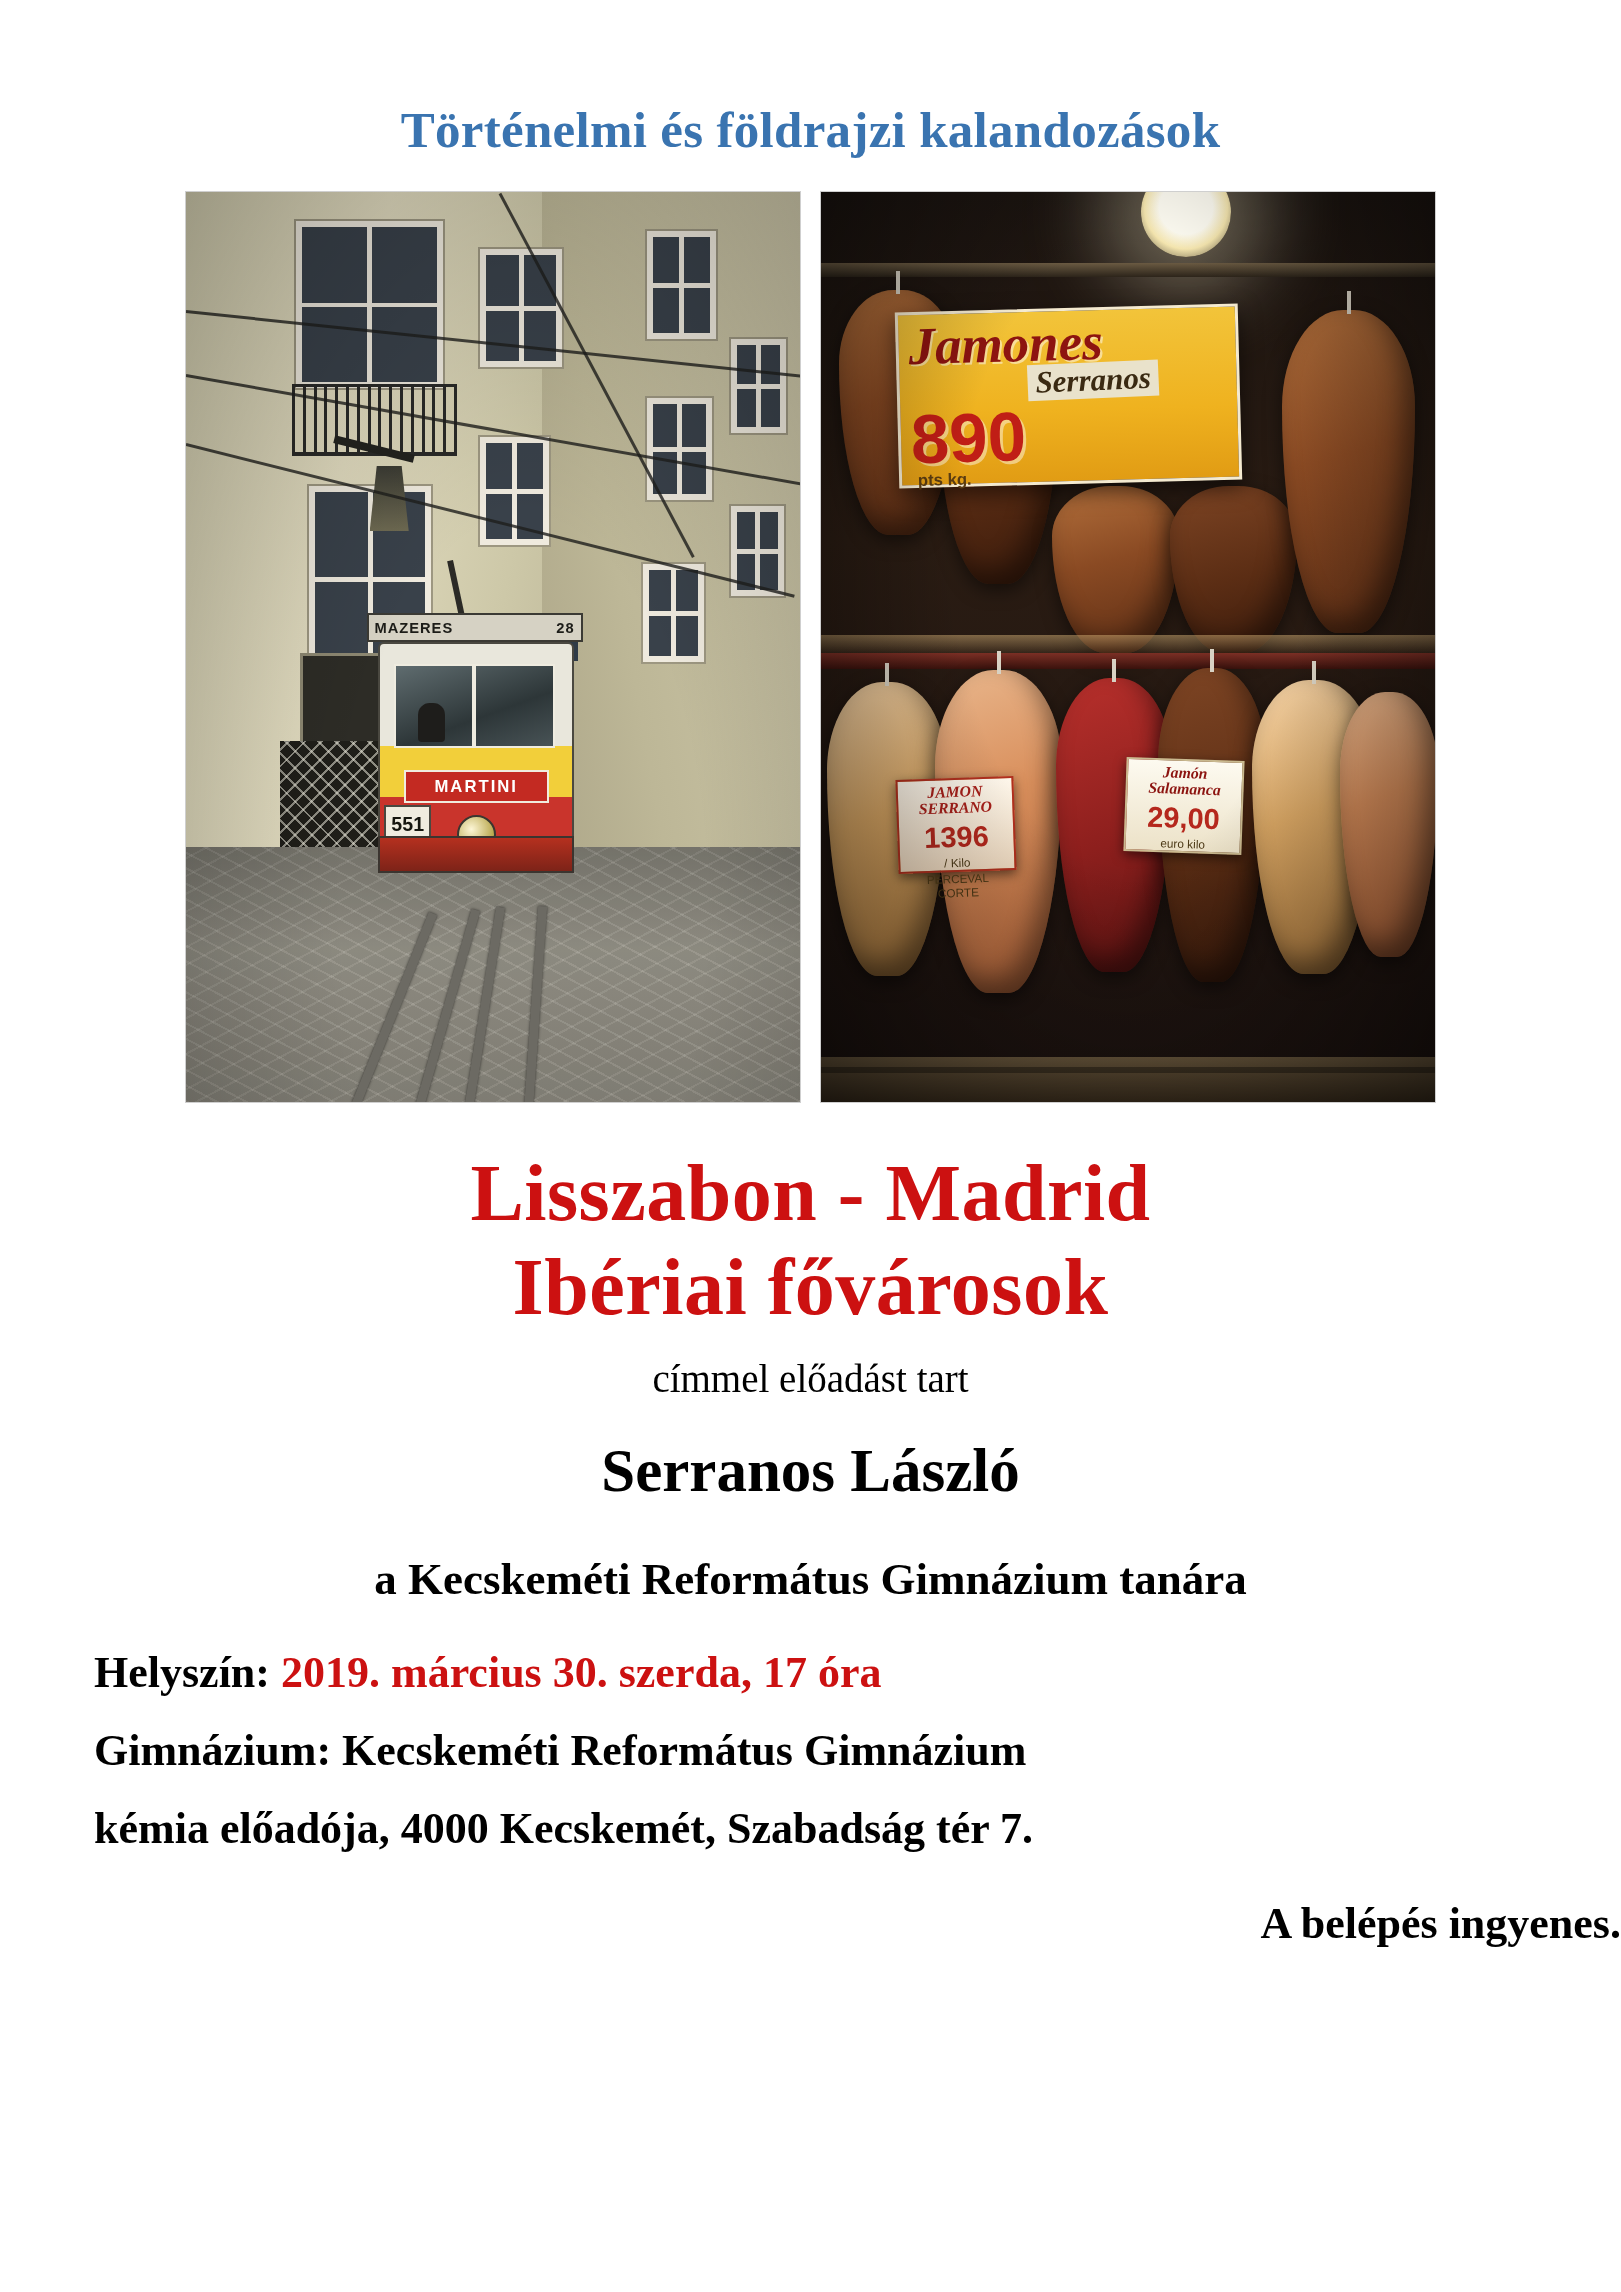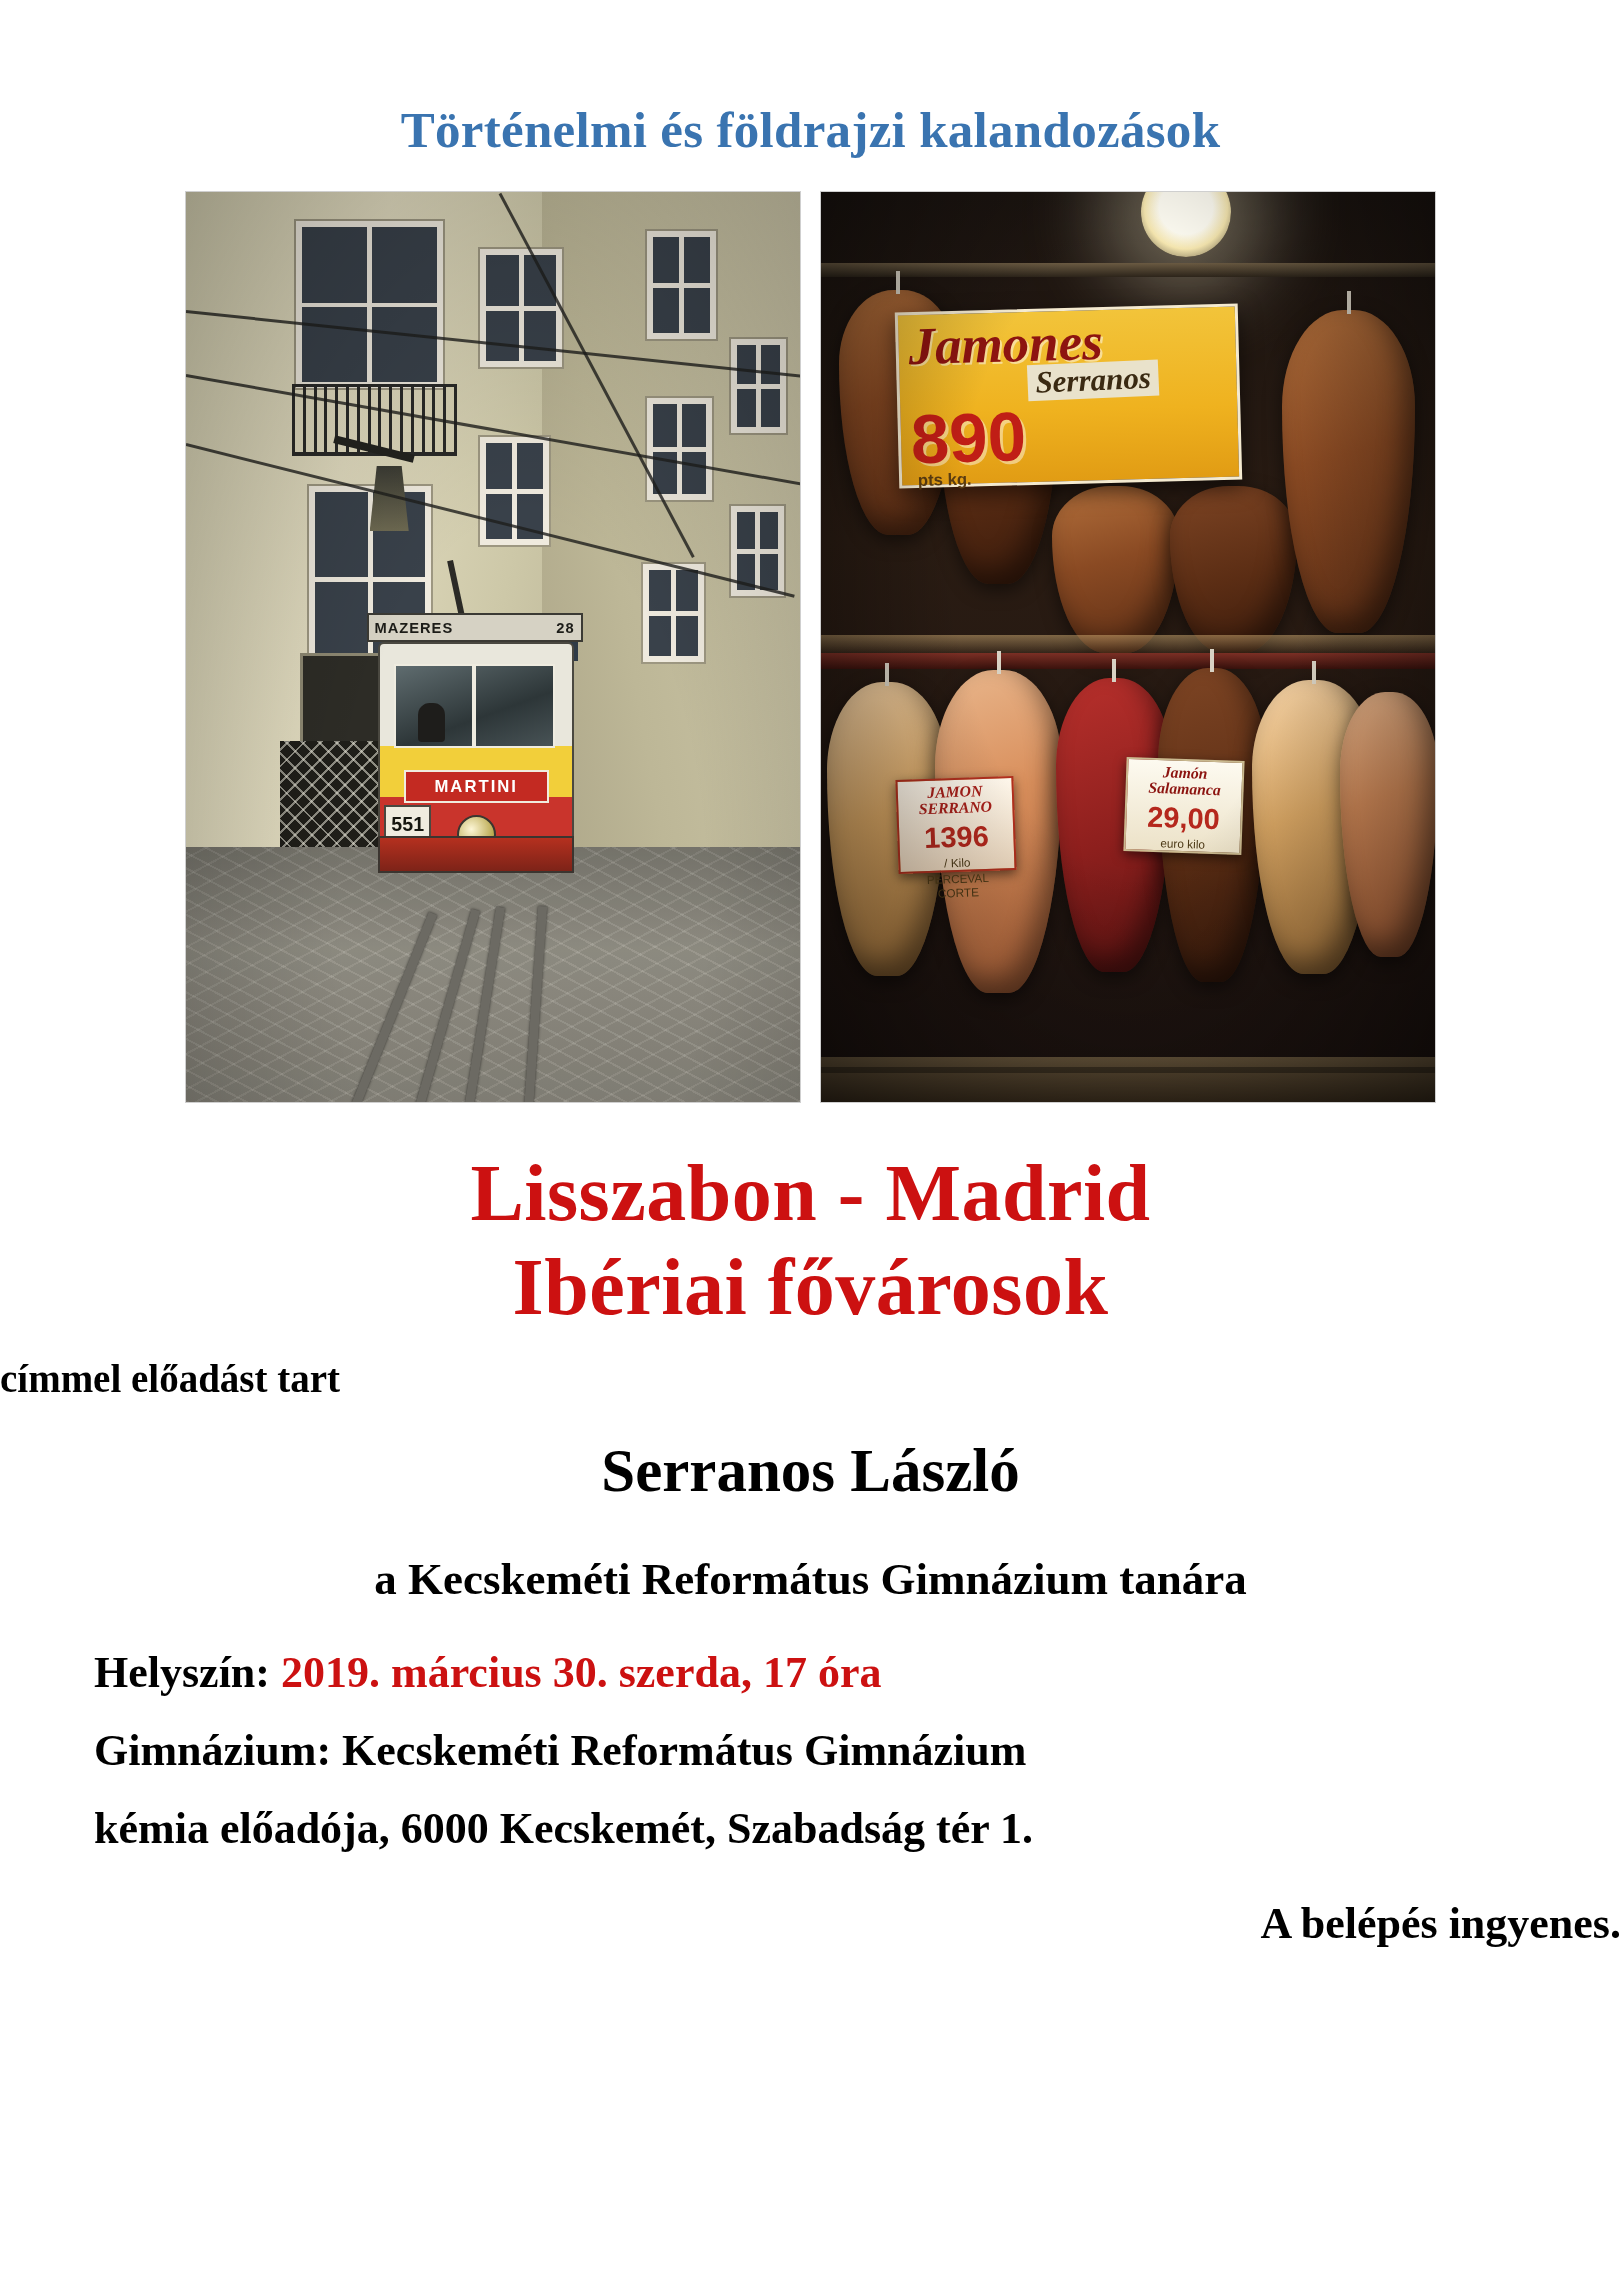--- a/index.html
+++ b/index.html
@@ -379,22 +379,23 @@
     text-align: center;
   }
   .title-line {
     color: #cc1111;
     font-weight: bold;
     font-size: 80px;
     line-height: 1.18;
     letter-spacing: 0.5px;
   }
   .subtitle {
+    text-align: center;
     font-size: 39px;
-    font-weight: bold;
+    font-weight: normal;
     margin-top: 21.6px;
   }
   .speaker {
     text-align: center;
     font-size: 61px;
     font-weight: bold;
     margin-top: 35px;
   }
   .speaker-role {
     text-align: center;
@@ -548,18 +549,18 @@
 
   <div class="details">
     <div class="row">
       <span>Helyszín:</span>
       <span class="accent">2019. március 30. szerda, 17 óra</span>
     </div>
     <div class="row">
       <span>Gimnázium:</span>
       <span>Kecskeméti Református Gimnázium</span>
     </div>
-    <div class="row">kémia előadója, 6000 Kecskemét, Szabadság tér 1.</div>
+    <div class="row">kémia előadója, 4000 Kecskemét, Szabadság tér 7.</div>
     <div class="row free">A belépés ingyenes.</div>
   </div>
 
 </div>
 
 
 </body></html>

